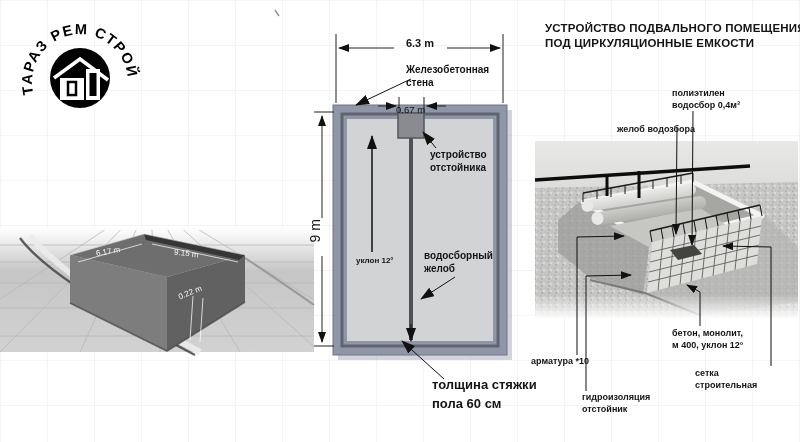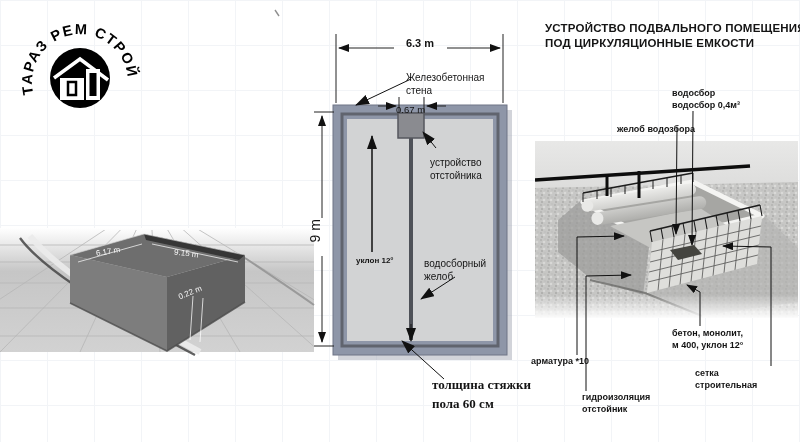--- a/index.html
+++ b/index.html
@@ -10,23 +10,23 @@
       linear-gradient(90deg,#f2f4f7 1px, transparent 1px);
     background-size:47px 45px;
     font-family:"Liberation Sans",sans-serif;
   }
   .art{position:absolute;left:0;top:0;}
   .lbl{position:absolute;color:#141414;white-space:nowrap;line-height:1.25;}
   .title{font-size:11.5px;font-weight:700;line-height:15px;letter-spacing:.2px;}
   .dim-big{font-size:11px;font-weight:700;}
   .dim-mid{font-size:14px;font-weight:400;}
   .dim-sml{font-size:9.5px;font-weight:400;}
-  .plan-lbl{font-size:10px;font-weight:400;line-height:13px;margin-top:8px;}
+  .plan-lbl{font-size:10px;font-weight:700;line-height:13px;}
   .slope-lbl{font-size:8px;font-weight:700;}
-  .screed-lbl{font-size:13px;font-weight:700;line-height:19px;font-family:Liberation Serif, serif;}
+  .screed-lbl{font-size:13px;font-weight:700;line-height:19px;}
   .r-lbl{font-size:9px;font-weight:700;line-height:11.5px;}
   .w-dim{font-size:8px;color:#f7f7f7;font-weight:400;}
   .ctr{text-align:center;}
   .rgt{text-align:left;}
 </style>
 </head>
 <body>
 
 <div class="canvas">
 
@@ -258,21 +258,21 @@
   <div class="lbl screed-lbl" style="left:432px;top:375px">
     <div>толщина стяжки</div>
     <div>пола 60 см</div>
   </div>
 
   <div class="lbl w-dim" style="left:96px;top:247px;transform:rotate(-10deg)">6.17 m</div>
   <div class="lbl w-dim" style="left:174px;top:249px;transform:rotate(7deg)">9.15 m</div>
   <div class="lbl w-dim" style="left:178px;top:288px;transform:rotate(-22deg)">0.22 m</div>
 
   <div class="lbl r-lbl" style="left:672px;top:88px">
-    <div>водосбор</div>
+    <div>полиэтилен</div>
     <div>водосбор 0,4м³</div>
   </div>
   <div class="lbl r-lbl" style="left:617px;top:124px">желоб водозбора</div>
   <div class="lbl r-lbl" style="left:531px;top:356px">арматура *10</div>
   <div class="lbl r-lbl" style="left:672px;top:328px">
     <div>бетон, монолит,</div>
     <div>м 400, уклон 12°</div>
   </div>
   <div class="lbl r-lbl rgt" style="left:695px;top:368px;width:82px">
     <div>сетка</div>

